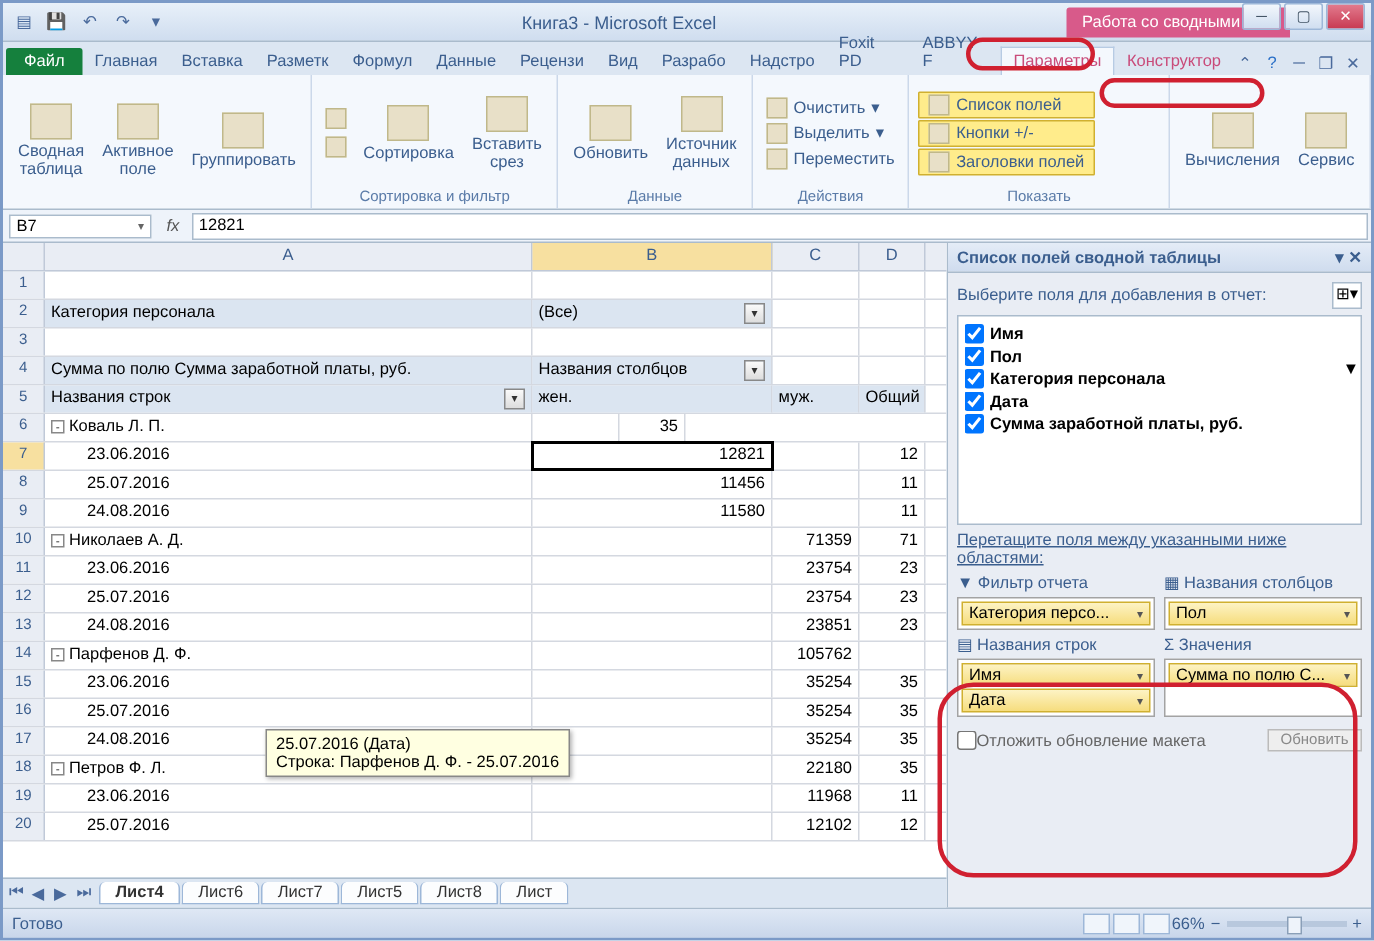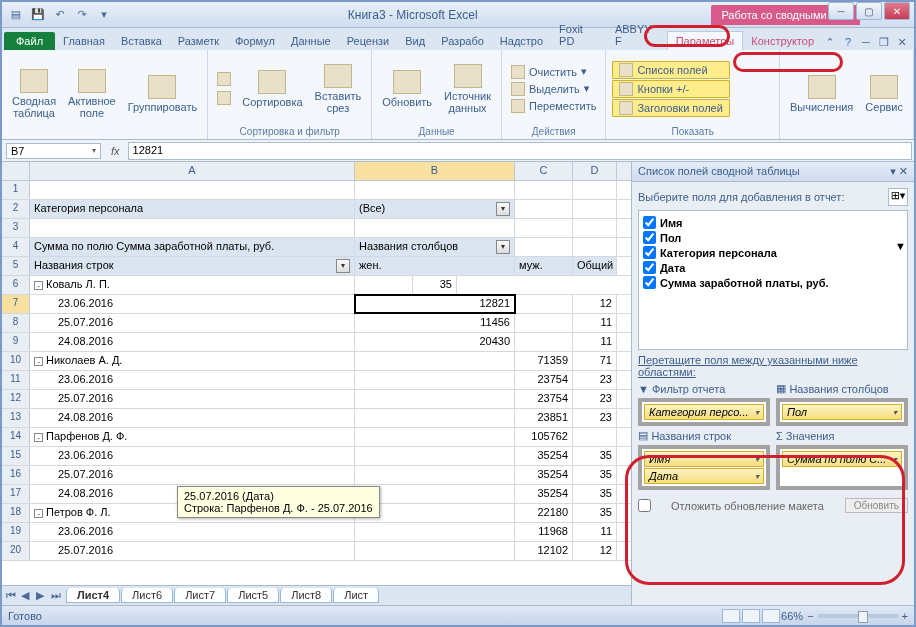--- a/index.html
+++ b/index.html
@@ -65,33 +65,33 @@
 
 
 .sheet-tabs { height: 20px; background: #dce6f2; border-top: 1px solid #abc; display: flex; align-items: center; padding: 0 4px; gap: 1px; }
 .nav-btn { width: 14px; height: 14px; color: #4a6a9c; }
 .sh-tab { background: #fcfdfe; border: 1px solid #9db7d8; border-bottom: none; padding: 1px 10px; font-size: 10px; color: #333; border-radius: 0 0 4px 4px; transform: scaleY(-1); }
 .sh-tab span { display: inline-block; transform: scaleY(-1); }
 .sh-tab.active { background: #fff; font-weight: bold; }
 
 
 .pane { width: 283px; background: #e9edf4; border-left: 1px solid #abc; display: flex; flex-direction: column; }
-.pane-head { padding: 3px 6px; background: linear-gradient(#e4ecf7,#cfdcee); border-bottom: 1px solid #abc; display: flex; align-items: flex-start; color: #3b5e8e; font-size: 11px; }
+.pane-head { padding: 3px 6px; background: linear-gradient(#e4ecf7,#cfdcee); border-bottom: 1px solid #abc; display: flex; align-items: flex-end; color: #3b5e8e; font-size: 11px; font-weight: bold; }
 .pane-head .spacer { flex: 1; }
 .pane-body { padding: 6px; flex: 1; display: flex; flex-direction: column; gap: 4px; overflow: hidden; }
 .field-list { background: #fff; border: 1px solid #abc; padding: 4px; flex: 0 0 140px; overflow: auto; }
 .field-item { display: flex; align-items: center; gap: 4px; padding: 1px 0; }
 .field-item input { margin: 0; }
 .areas-label { color: #3b5e8e; font-size: 11px; text-decoration: underline; }
 .areas { display: grid; grid-template-columns: 1fr 1fr; grid-template-rows: auto auto auto auto; gap: 3px 6px; position: relative; }
 .area-h { color: #3b5e8e; font-size: 11px; display: flex; align-items: center; gap: 3px; }
-.area-box { background: #fff; border: 4px solid #a3a3a3; min-height: 20px; padding: 1px; font-style: italic; }
+.area-box { background: #fff; border: 1px solid #a3a3a3; min-height: 20px; padding: 1px; }
 .chip { background: linear-gradient(#fdf3c4,#f6dd7e); border: 1px solid #d0b030; padding: 1px 4px; display: flex; align-items: center; justify-content: space-between; font-size: 11px; margin: 1px; }
 .chip .dd2 { font-size: 8px; color: #555; }
-.defer-row { display: flex; align-items: center; gap: 20px; padding-top: 4px; color: #666; font-size: 10px; }
+.defer-row { display: flex; align-items: center; gap: 0; padding-top: 4px; color: #666; font-size: 10px; }
 .upd-btn { background: #eee; border: 1px solid #bbb; padding: 1px 8px; color: #888; font-size: 10px; }
 
 
 .status { height: 20px; background: linear-gradient(#dfe8f5,#c8d6ea); border-top: 1px solid #abc; display: flex; align-items: center; padding: 0 6px; color: #3b5e8e; font-size: 10px; }
 .status .spacer { flex: 1; }
 .view-btn { width: 18px; height: 14px; border: 1px solid #9db7d8; background: #f0f5fb; margin: 0 1px; }
 .zoom { display: flex; align-items: center; gap: 4px; }
 .slider { width: 80px; height: 4px; background: #b8c8dd; position: relative; }
 .slider::after { content: ''; position: absolute; left: 40px; top: -3px; width: 8px; height: 10px; background: #eef3fa; border: 1px solid #8a9fb8; }
 </style>
@@ -316,21 +316,21 @@
           <div class="row">
             <div class="row-h">8</div>
             <div class="cell" style="width: 325px; padding-left: 28px;">25.07.2016</div>
             <div class="cell num" style="width: 160px;">11456</div>
             <div class="cell" style="width: 58px;"></div>
             <div class="cell num" style="width: 44px;">11</div>
           </div>
           <div class="row">
             <div class="row-h">9</div>
             <div class="cell" style="width: 325px; padding-left: 28px;">24.08.2016</div>
-            <div class="cell num" style="width: 160px;">20430</div>
+            <div class="cell num" style="width: 160px;">11580</div>
             <div class="cell" style="width: 58px;"></div>
             <div class="cell num" style="width: 44px;">11</div>
           </div>
           <div class="row">
             <div class="row-h">10</div>
             <div class="cell" style="width: 325px;"><span class="expand">-</span>Николаев А. Д.</div>
             <div class="cell" style="width: 160px;"></div>
             <div class="cell num" style="width: 58px;">71359</div>
             <div class="cell num" style="width: 44px;">71</div>
           </div>

